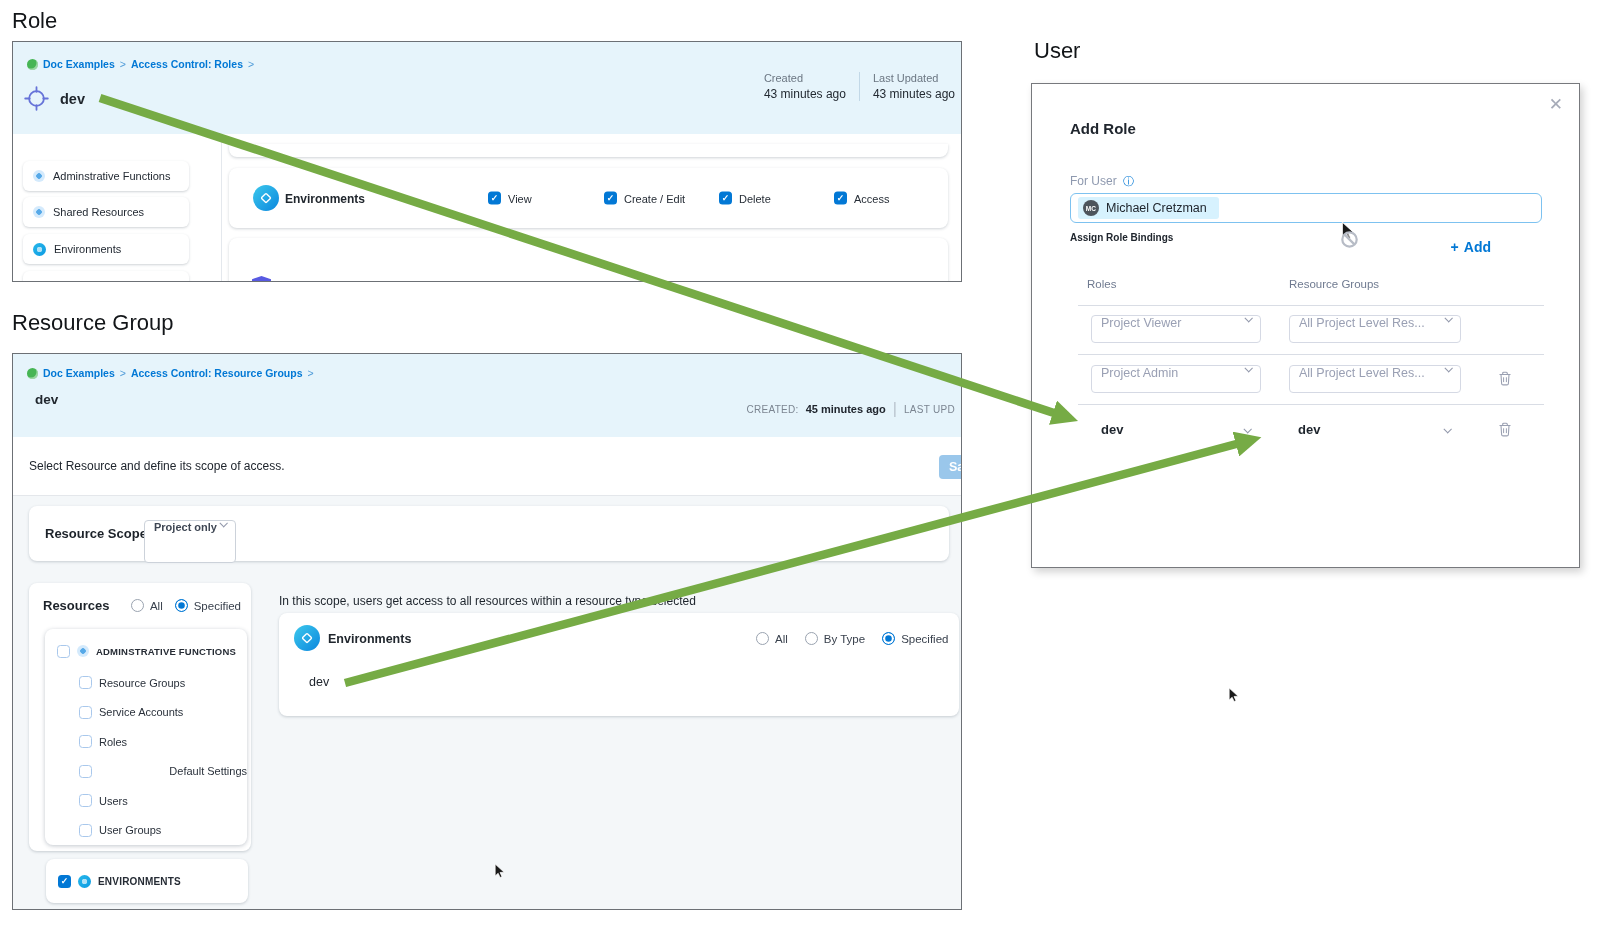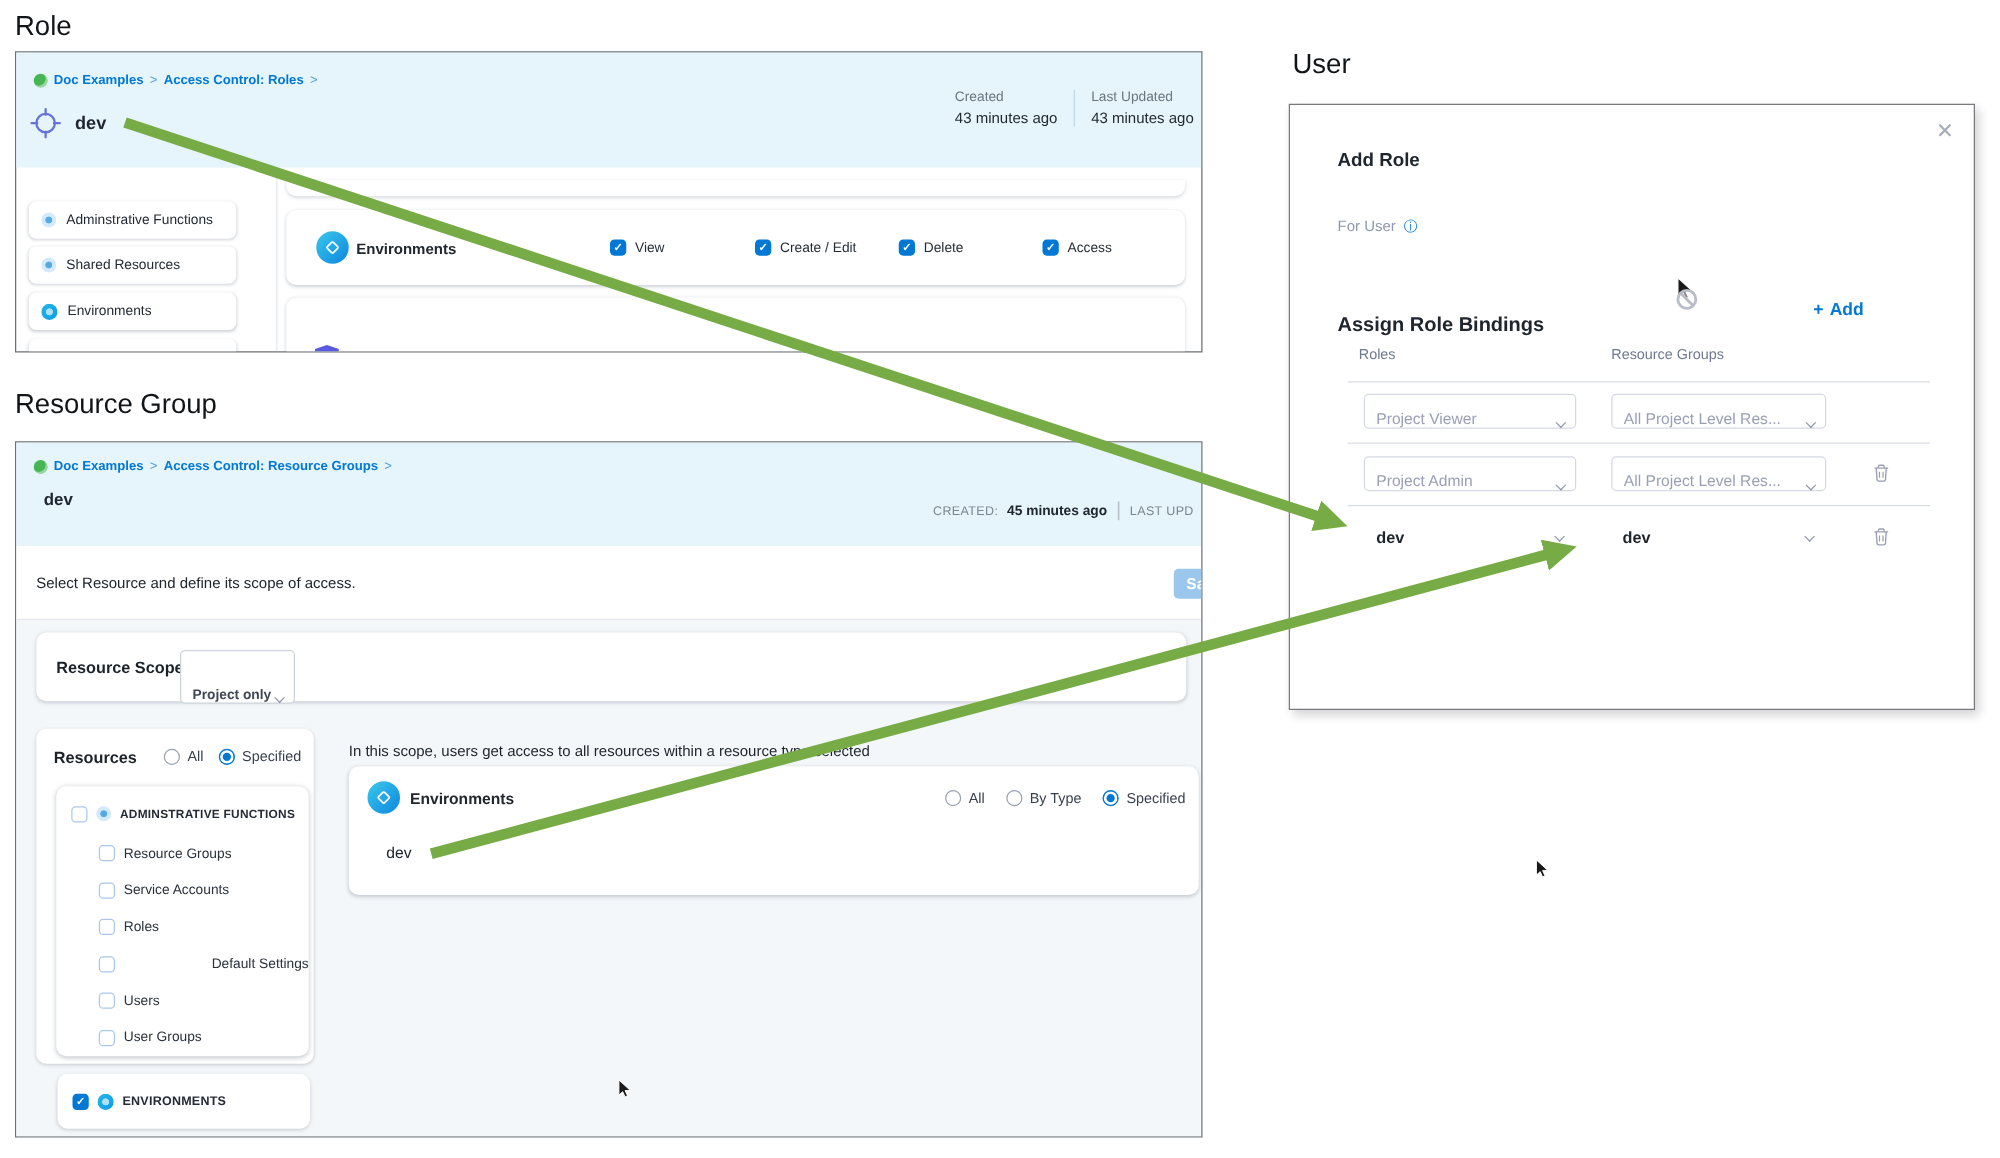--- a/index.html
+++ b/index.html
@@ -48,21 +48,21 @@
   .cb.off { background:#fff; border:1.5px solid #a9c8ec; }
 
   .radio { width:13px; height:13px; border-radius:50%; flex:none; }
   .radio.sel { background:#0278d5; border:1px solid #0278d5; box-shadow:inset 0 0 0 2.2px #fff; }
   .radio.un  { background:#fff; border:1.5px solid #9aa3b0; }
 
   .perm { position:absolute; top:50%; transform:translateY(-50%);
           display:flex; align-items:center; gap:7px; font-size:11px; color:#262d36; }
   .radio-item { display:flex; align-items:center; gap:6px; font-size:11.5px; color:#39414d; }
 
-  .sel-box { position:absolute; display:flex; align-items:flex-end; justify-content:space-between;
+  .sel-box { position:absolute; display:flex; align-items:flex-start; justify-content:space-between;
              border:1px solid #d5d9e4; border-radius:4px; background:#fff;
              color:#9aa0b4; font-size:12.5px; padding:0 9px; }
   .chev { width:6px; height:6px; border-right:1.6px solid #9298ab; border-bottom:1.6px solid #9298ab;
           transform:rotate(45deg) translateY(-1px); flex:none; }
 
   .gray-body { position:absolute; left:0; width:100%; background:#f4f7f9; }
 
   .list-row { display:flex; align-items:center; gap:7px; }
   .hr { position:absolute; height:1px; background:#d9dde5; }
 
@@ -286,22 +286,28 @@
   </section>
 
   <section class="panel" style="left:1031px; top:83px; width:549px; height:485px; border-color:#77797d; box-shadow:3px 4px 8px rgba(0,0,0,.18);">
     <button style="position:absolute; right:16px; top:10px; background:none; border:none; font-size:17px; color:#a6abb8; cursor:pointer;">✕</button>
     <div style="position:absolute; left:38px; top:36px; font-size:15px; font-weight:700; color:#20262e;">Add Role</div>
 
     <div style="position:absolute; left:38px; top:90px; font-size:12px; color:#8e99af;">
       <span>For User</span>
       <span style="color:#0278d5; font-size:11px; margin-left:3px;">ⓘ</span>
     </div>
-
-    <div style="position:absolute; left:38px; top:168px; font-size:16px; font-weight:700; color:#20262e;">Assign Role Bindings</div>
+    <div style="position:absolute; left:38px; top:109px; width:472px; height:30px; border:1.5px solid #7dc2f0; border-radius:6px; background:#fff;">
+      <span style="display:inline-flex; align-items:center; gap:7px; height:22px; margin:3px 0 0 7px; padding:0 12px 0 5px; background:#d7f2fe; border-radius:3px;">
+        <span style="width:16px; height:16px; border-radius:50%; background:#4d545c; color:#fff; font-size:6.5px; font-weight:700; display:flex; align-items:center; justify-content:center; letter-spacing:.3px;">MC</span>
+        <span style="font-size:12.5px; color:#20262e;">Michael Cretzman</span>
+      </span>
+    </div>
+
+    <div style="position:absolute; left:38px; top:148px; font-size:10px; font-weight:700; color:#20262e;">Assign Role Bindings</div>
     <div style="position:absolute; right:88px; top:155px; display:flex; align-items:center; gap:5px; color:#0278d5; cursor:pointer;">
       <span style="font-size:14px; font-weight:700;">+</span>
       <span style="font-size:14px; font-weight:700;">Add</span>
     </div>
 
     <div style="position:absolute; left:55px; top:194px; font-size:11.5px; color:#6f7a90;">Roles</div>
     <div style="position:absolute; left:257px; top:194px; font-size:11.5px; color:#6f7a90;">Resource Groups</div>
     <div class="hr" style="left:46px; top:221px; width:466px;"></div>
 
     <div class="sel-box" style="left:59px; top:231px; width:170px; height:28px;">

